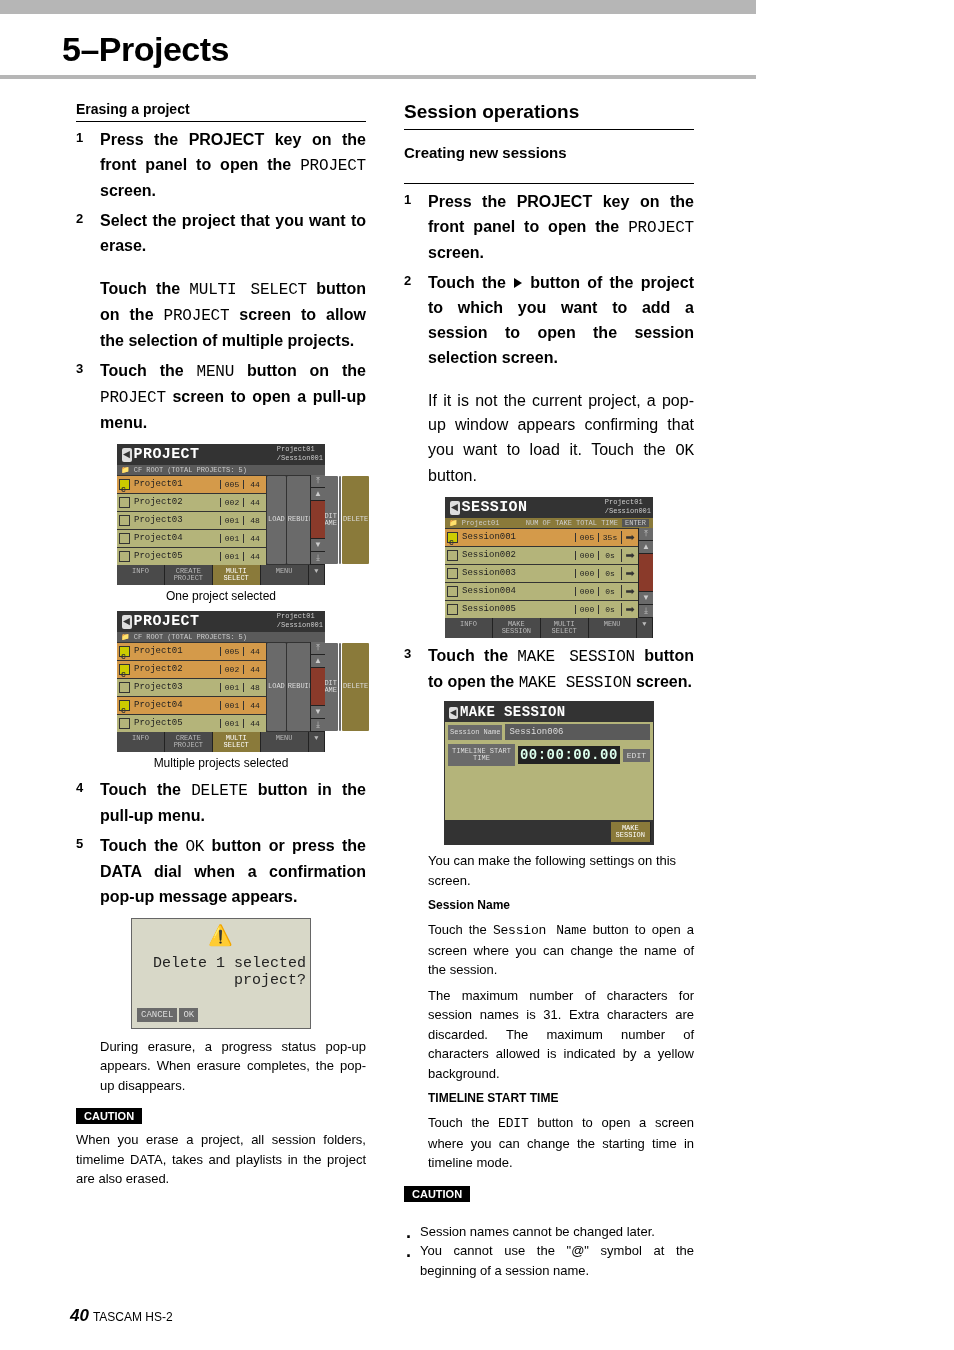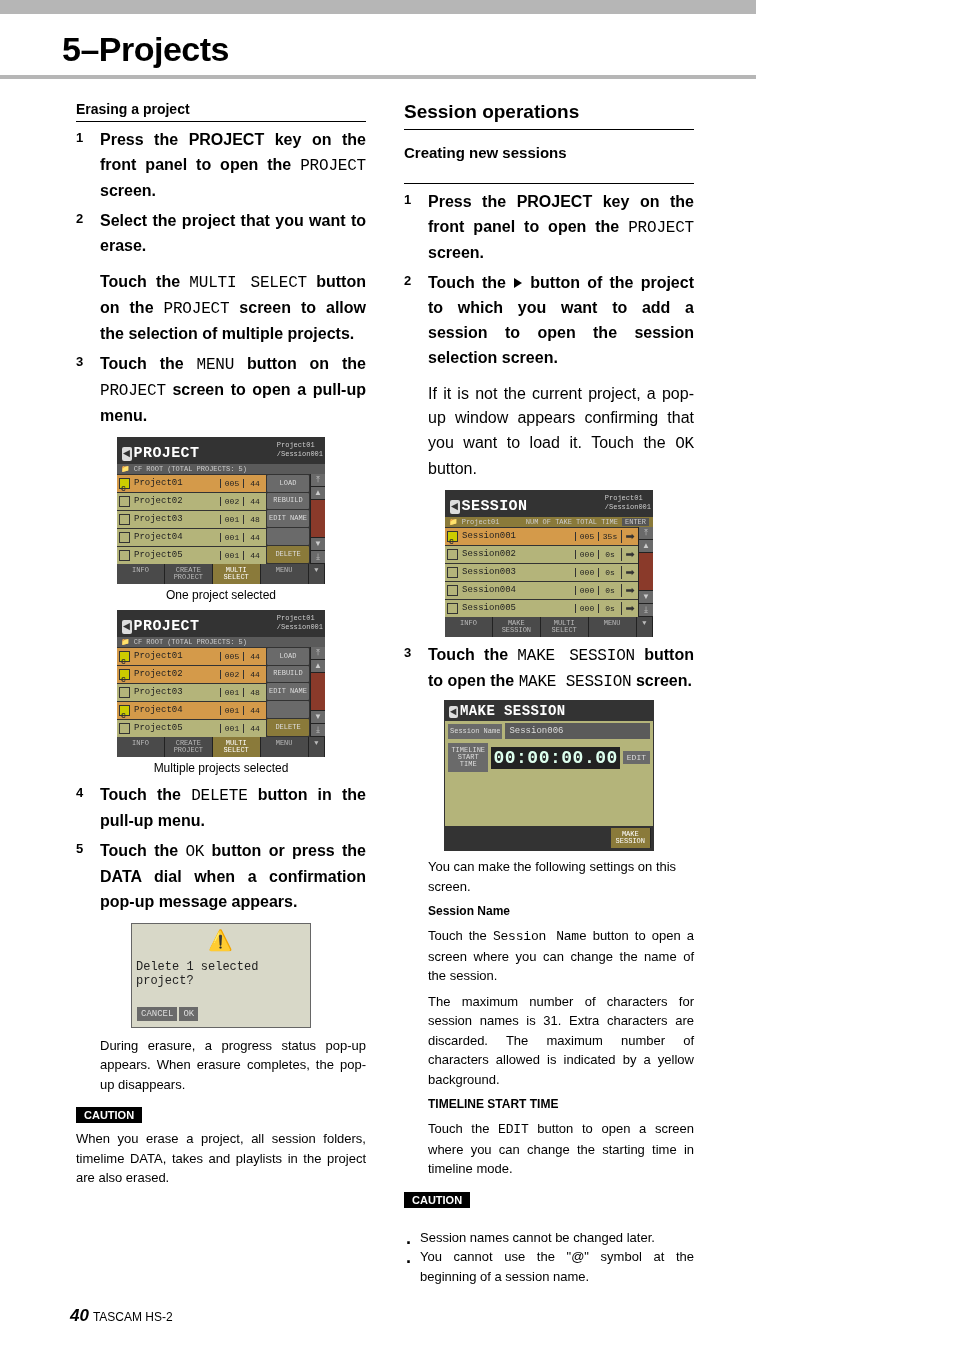--- a/index.html
+++ b/index.html
@@ -12,64 +12,64 @@
 .left-extra{padding-left:14px}
 h2{font-size:19px;margin:0 0 6px;font-weight:700;border-bottom:1px solid #000;padding-bottom:6px;font-family:Arial,sans-serif}
 h3{font-size:15px;margin:14px 0 6px;font-weight:700;font-family:Arial,sans-serif}
 h4{font-size:14px;margin:0 0 6px;font-weight:700;border-bottom:1px solid #000;padding-bottom:4px;font-family:Arial,sans-serif}
 .body{font-size:13px;line-height:1.5}
 .body p{margin:6px 0}
 ol.steps{list-style:none;margin:0;padding:0;counter-reset:step}
 ol.steps>li{counter-increment:step;padding-left:24px;position:relative;margin:6px 0;font-size:16px;line-height:1.55;text-align:justify}
 ol.steps>li::before{content:counter(step);position:absolute;left:0;top:0;font-weight:700;font-size:13px}
 .step-main{font-weight:700}
-.step-sub{font-weight:400;display:block;margin-top:11px}
+.step-sub{font-weight:400;display:block;margin-top:18px}
 .mono{font-family:"Courier New",monospace;font-weight:400;letter-spacing:-0.2px}
 .caption{text-align:center;font-size:12px;margin:4px 0 8px}
 .lcd{width:208px;margin:8px auto 4px;background:#333}
 .lcd-head{display:flex;background:#333;align-items:center}
-.lcd-title{flex:1;background:#333;color:#fff;font-family:"Courier New",monospace;font-weight:700;font-size:15px;letter-spacing:0.4px;padding:8px 3px 2px 5px;}
+.lcd-title{flex:1;background:#333;color:#fff;font-family:"Courier New",monospace;font-weight:700;font-size:15px;letter-spacing:0.4px;padding:2px 3px 2px 5px;}
 .lcd-title .sym{background:#ddd;color:#333;padding:0 1px;margin-right:2px;font-size:12px;border-radius:2px}
 .lcd-path{font-family:"Courier New",monospace;font-size:7px;color:#ccc;line-height:1;padding:1px 2px}
 .lcd-sub{background:#5a5a5a;color:#ccc;font-family:"Courier New",monospace;font-size:7px;padding:1px 4px;display:flex;gap:4px}
 .lcd-inner{display:flex}
 .lcd-rows{flex:1}
 .lcd-row{display:flex;align-items:center;background:#b4b47a;border-top:1px solid #333;height:17px}
 .lcd-row.sel{background:#d49a4a}
 .lcd-chk{width:9px;height:9px;border:1px solid #333;margin:0 2px;background:#b4b47a}
 .lcd-chk.on{background:#cc0}
 .lcd-chk.on::after{content:"C";font-family:"Courier New",monospace;font-size:8px;color:#333;position:relative;top:-2px;left:1px;font-weight:700}
 .lcd-name{flex:1;font-family:"Courier New",monospace;font-size:9px;color:#222;padding-left:2px}
 .lcd-n1{width:22px;text-align:center;font-family:"Courier New",monospace;font-size:8px;color:#222;border-left:1px solid #333}
 .lcd-arrow{width:16px;text-align:center;color:#333;font-size:11px;border-left:1px solid #333}
-.lcd-side{width:42px;background:#333;display:flex;flex-direction:column;gap:1px;padding:1px}
+.lcd-side{width:42px;background:#333;display:flex;flex-direction:row;gap:1px;padding:1px}
 .lcd-btn{background:#6a6a6a;color:#ddd;font-family:"Courier New",monospace;font-size:7px;text-align:center;padding:3px 1px;line-height:1;border-radius:1px;flex:1;display:flex;align-items:center;justify-content:center}
 .lcd-btn.y{background:#8a7a3a}
 .lcd-scroll{width:14px;background:#444;display:flex;flex-direction:column;border-left:1px solid #222}
 .lcd-sbtn{background:#6a6a6a;color:#ccc;font-size:8px;text-align:center;line-height:1;padding:2px 0;border-bottom:1px solid #222}
 .lcd-foot{display:flex;background:#333}
 .lcd-fbtn{flex:1;background:#4a4a4a;color:#bbb;font-family:"Courier New",monospace;font-size:7px;text-align:center;padding:3px 1px;border-right:1px solid #222;line-height:1}
 .lcd-fbtn.sel{background:#8a7a3a;color:#fff}
 .popup{width:170px;margin:8px auto;border:1px solid #666;background:#d8d8c8;padding:6px 4px}
 .popup-ico{text-align:center;font-size:20px;line-height:1}
-.popup-txt{font-family:"Courier New",monospace;font-size:12px;text-align:left;padding:10px 0 14px;color:#222}
+.popup-txt{font-family:"Courier New",monospace;font-size:15px;text-align:right;padding:10px 0 14px;color:#222}
 .popup-btns{text-align:left}
 .popup-btn{background:#6a6a6a;color:#ddd;font-family:"Courier New",monospace;font-size:9px;padding:2px 4px;margin:0 1px;display:inline-block}
 .caution{background:#000;color:#fff;font-size:11px;font-weight:700;padding:2px 8px;display:inline-block;font-family:Arial,sans-serif;margin-top:7px}
 .bullets{list-style:none;padding:0;margin:20px 0}
 .bullets li{font-size:13px;line-height:1.5;padding-left:16px;position:relative;text-align:justify}
 .bullets li::before{content:".";position:absolute;left:2px;top:-3px;font-size:18px;font-weight:700}
 .tls{font-weight:700;font-size:12px}
 .make{width:208px;margin:6px auto;background:#b4b47a;border:1px solid #333}
 .make-head{background:#333;color:#fff;font-family:"Courier New",monospace;font-weight:700;font-size:14px;padding:2px 4px;letter-spacing:0.4px}
 .make-head .sym{background:#ddd;color:#333;margin-right:2px;padding:0 1px;border-radius:2px;font-size:11px}
 .mk-row{display:flex;align-items:center;padding:2px 3px;gap:3px}
 .mk-lbl{background:#6a6a6a;color:#ddd;font-family:"Courier New",monospace;font-size:7px;padding:4px 2px;line-height:1;text-align:center;min-width:32px}
 .mk-val{background:#5a5a5a;color:#ddd;font-family:"Courier New",monospace;font-size:9px;padding:3px 4px;flex:1}
-.mk-dig{background:#222;color:#dfe;font-family:"Courier New",monospace;font-size:18px;padding:1px 2px;letter-spacing:0.5px;font-weight:700}
+.mk-dig{background:#222;color:#dfe;font-family:"Courier New",monospace;font-size:14px;padding:1px 2px;letter-spacing:0.5px;font-weight:700}
 .mk-edit{background:#6a6a6a;color:#ddd;font-family:"Courier New",monospace;font-size:8px;padding:2px 4px}
 .mk-space{height:52px}
 .mk-foot{display:flex;justify-content:flex-end;background:#333;padding:2px}
 .footer{position:absolute;bottom:24px;left:70px;font-size:12px}
 .footer b{font-style:italic;font-size:17px;margin-right:4px}
 .tri{display:inline-block;width:0;height:0;border-left:8px solid #000;border-top:5px solid transparent;border-bottom:5px solid transparent;vertical-align:middle;position:relative;top:-1px;margin:0 1px}
 </style>
 </head>
 <body>
 

